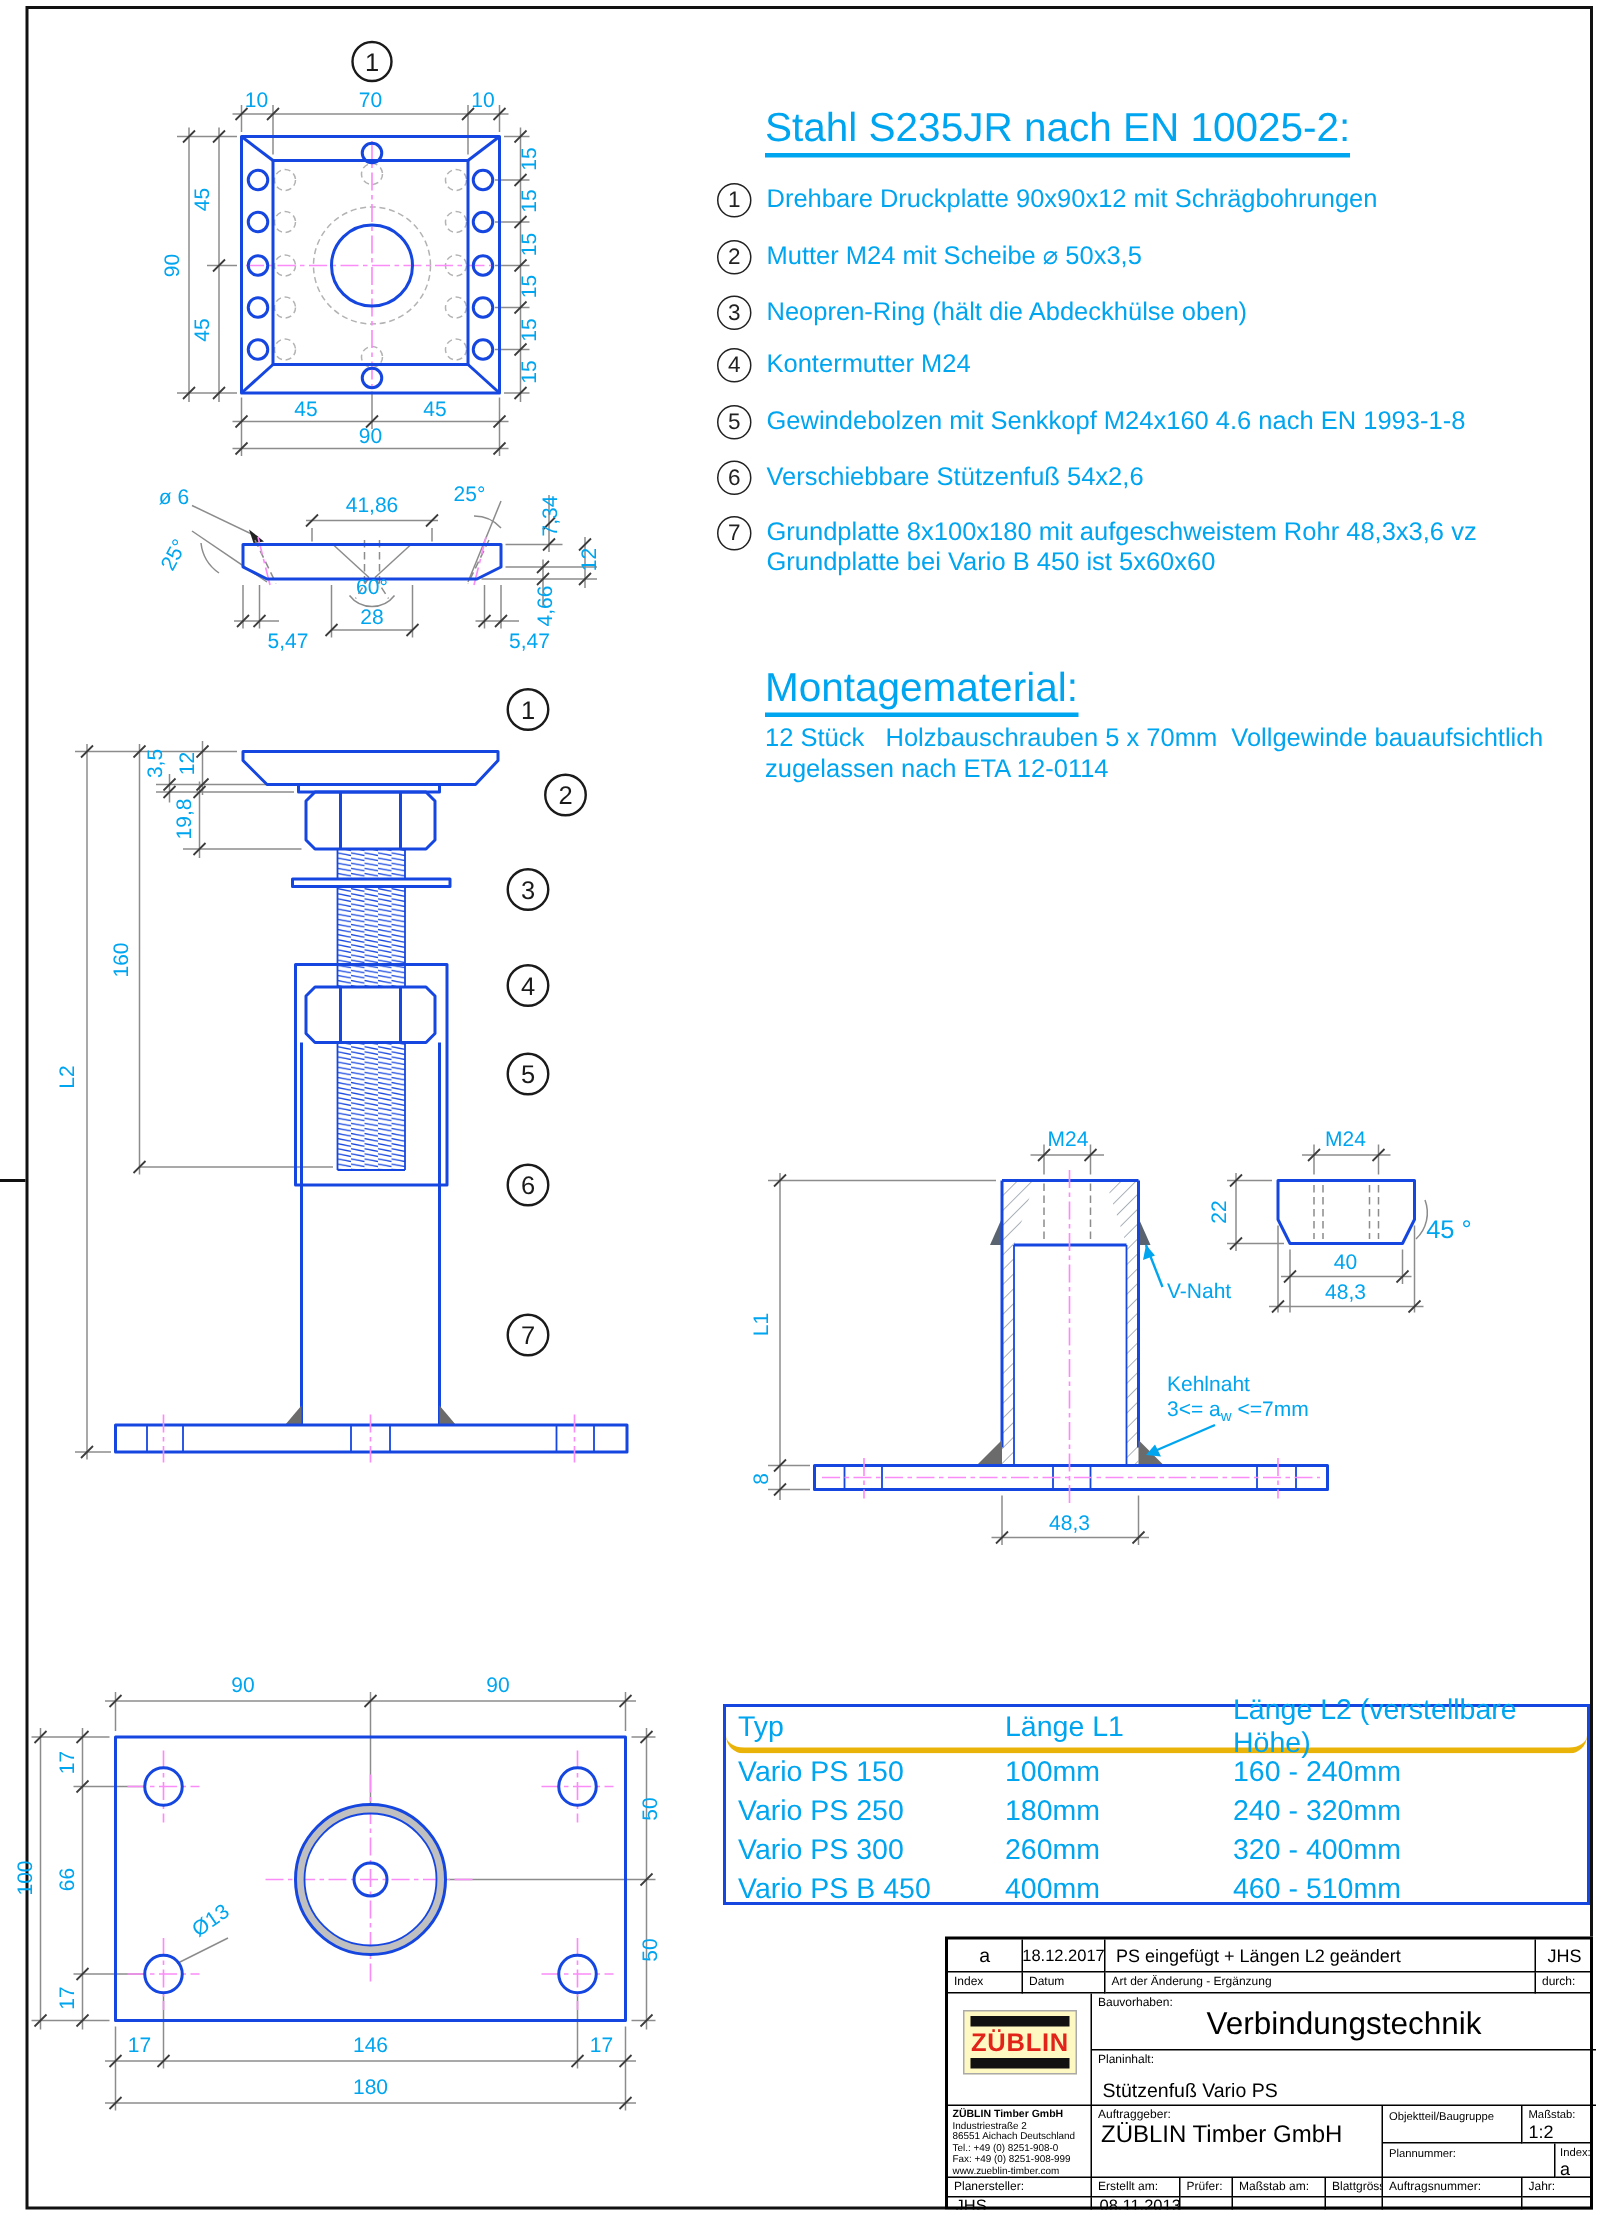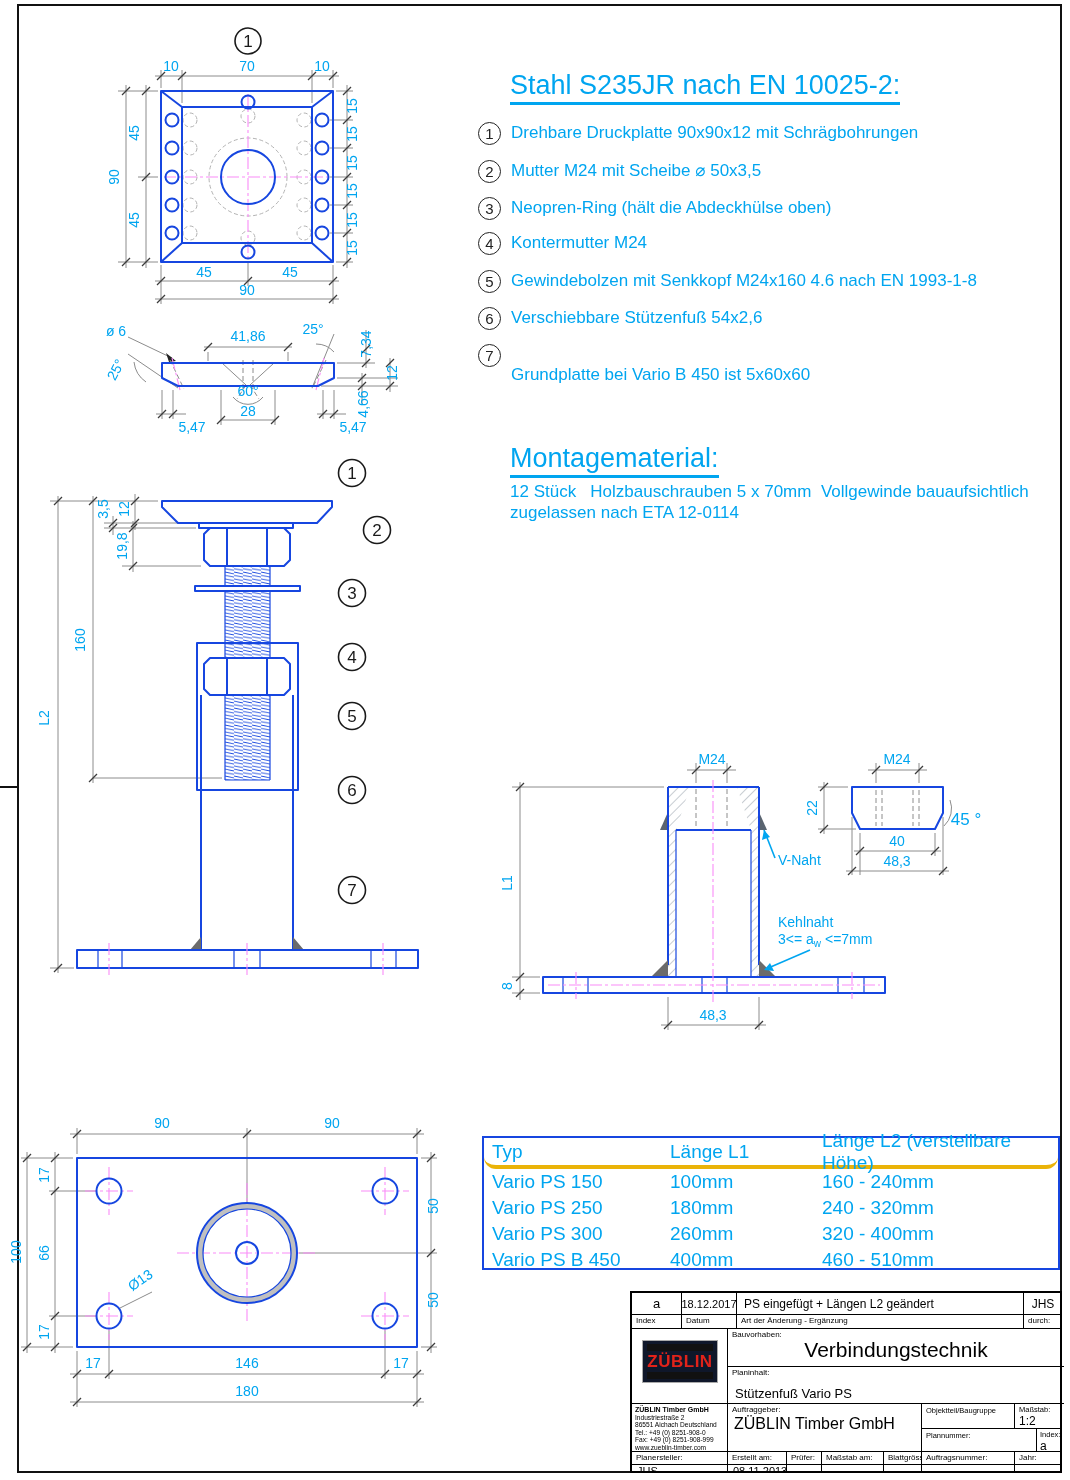--- a/index.html
+++ b/index.html
@@ -38,21 +38,21 @@
   .td3{flex:1;}
   
   #tb{position:absolute;left:630px;top:1291px;width:432px;height:182px;border:2px solid #000;
       box-sizing:border-box;color:#000;background:#fff;}
   .cell{position:absolute;box-sizing:border-box;border-right:1px solid #000;border-bottom:1px solid #000;overflow:hidden;}
   .cell.noR{border-right:none;}
   .cell.noB{border-bottom:none;}
   .sm{font-size:8px;padding:1px 0 0 4px;}
   .ctr{display:flex;align-items:center;justify-content:center;}
   .logo-box{position:absolute;left:10px;top:11px;width:76px;height:43px;border:1px solid #aaa;
-            background:#0f172a;display:flex;flex-direction:column;justify-content:space-between;padding:3px 4px;box-sizing:border-box;}
+            background:#fef9c3;display:flex;flex-direction:column;justify-content:space-between;padding:3px 4px;box-sizing:border-box;}
   .logo-bar{height:7px;background:#111;}
   .logo-word{color:#e2231a;font-weight:bold;font-size:17px;letter-spacing:.5px;text-align:center;line-height:15px;}
   .tick{position:absolute;background:#111;}
 </style>
 </head>
 <body>
 
 <div id="sheet">
   <div id="frame"></div>
   <div class="tick" style="left:0;top:786px;width:17px;height:2px;"></div>
@@ -259,21 +259,21 @@
   <div class="note-row" style="left:478px;top:270px;width:570px;">
     <span class="num-circle">5</span>
     <span class="note-text">Gewindebolzen mit Senkkopf M24x160 4.6 nach EN 1993-1-8</span>
   </div>
   <div class="note-row" style="left:478px;top:307px;width:570px;">
     <span class="num-circle">6</span>
     <span class="note-text">Verschiebbare Stützenfuß 54x2,6</span>
   </div>
   <div class="note-row" style="left:478px;top:344px;width:580px;">
     <span class="num-circle">7</span>
-    <span class="note-text"><br><span>Grundplatte bei Vario B 450 ist 5x60x60</span></span>
+    <span class="note-text"><span>Grundplatte 8x100x180 mit aufgeschweistem Rohr 48,3x3,6 vz</span><br><span>Grundplatte bei Vario B 450 ist 5x60x60</span></span>
   </div>
 
   <div class="heading" style="left:510px;top:443px;">Montagematerial:</div>
   <div class="cy-text abs" style="left:510px;top:481px;width:560px;">12 Stück   Holzbauschrauben 5 x 70mm  Vollgewinde bauaufsichtlich</div>
   <div class="cy-text abs" style="left:510px;top:502px;width:560px;">zugelassen nach ETA 12-0114</div>
 
   <svg style="left:30px;top:450px;" width="420" height="560" viewBox="30 450 420 560">
     <defs>
       <pattern id="thr" width="9" height="3.4" patternUnits="userSpaceOnUse">
         <line x1="0" y1="0.8" x2="9" y2="2.6" stroke="#1646e0" stroke-width="0.9"></line>

